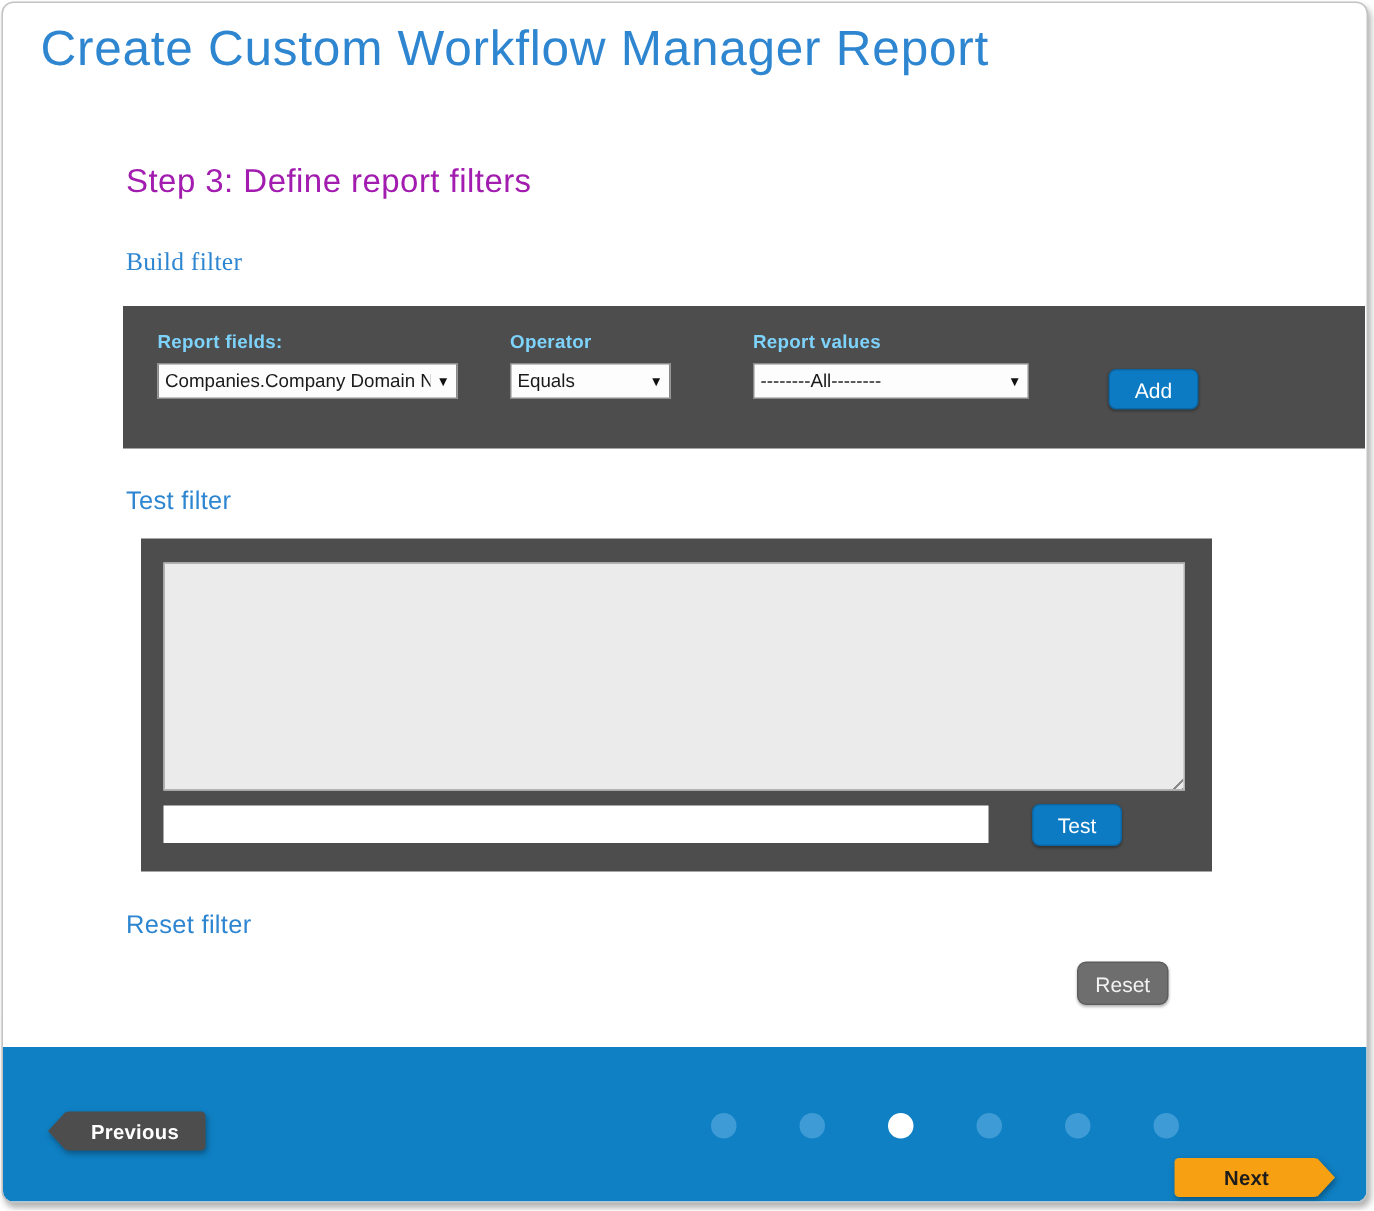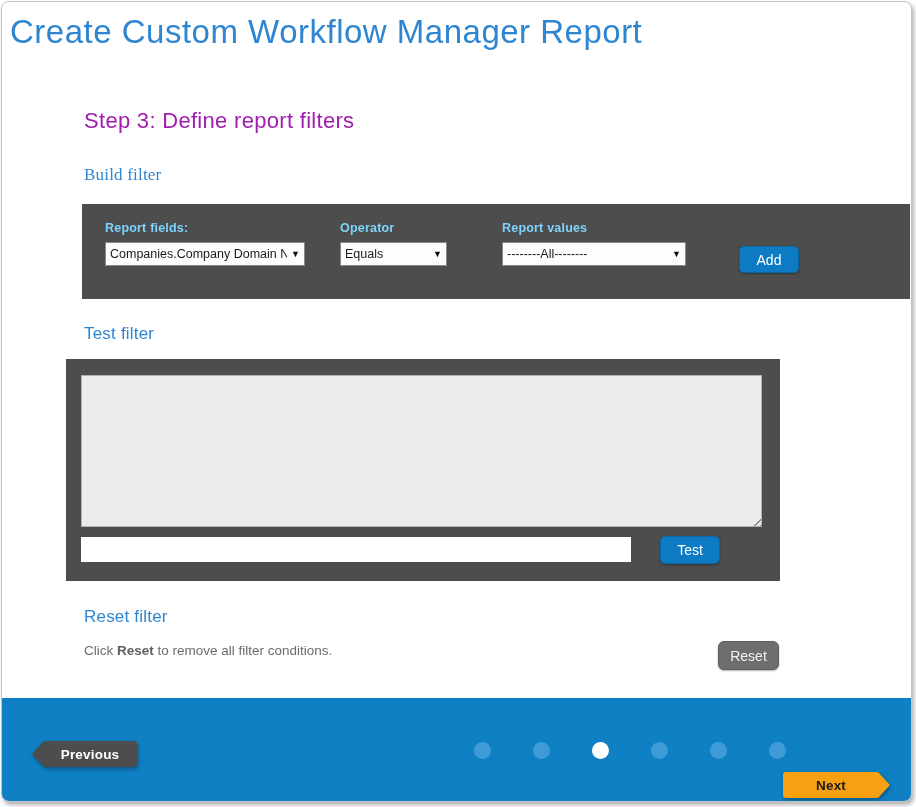--- a/index.html
+++ b/index.html
@@ -10,21 +10,21 @@
     position: absolute; left: 1px; top: 1px;
     width: 911px; height: 801px;
     background: #ffffff;
     border: 1px solid #c3c3c3;
     border-radius: 8px;
     box-shadow: 2px 3px 4px rgba(0,0,0,0.30);
     overflow: hidden;
   }
 
   .page-title {
-    position: absolute; left: 8px; top: 11px;
+    position: absolute; left: 25px; top: 11px;
     font-size: 33px; font-weight: 300; letter-spacing: 0.5px;
     color: #2e86d1;
   }
   .step-heading {
     position: absolute; left: 82px; top: 106px;
     font-size: 22px; font-weight: 300; letter-spacing: 0.3px;
     color: #a21caf;
   }
   .section-label {
     position: absolute; left: 82px;
@@ -68,21 +68,21 @@
     border-radius: 5px;
     color: #ffffff; font-size: 14px; font-family: "Liberation Sans", sans-serif;
     display: flex; align-items: center; justify-content: center;
     cursor: pointer;
     box-shadow: 0 1px 2px rgba(0,0,0,0.35);
   }
   #add-btn { position: absolute; left: 657px; top: 42px; width: 60px; height: 27px; }
 
   
   .test-panel {
-    position: absolute; left: 64px; top: 357px;
+    position: absolute; left: 92px; top: 357px;
     width: 714px; height: 222px;
     background: #4d4d4d;
     text-decoration: underline;
   }
   .test-textarea {
     position: absolute; left: 15px; top: 16px;
     width: 681px; height: 152px;
     background: #ebebeb;
     border: 1px solid #b2b2b2;
     resize: none;
@@ -210,21 +210,20 @@
 
   <div class="test-panel">
     <textarea class="test-textarea" style=""></textarea>
     <div class="resize-handle"></div>
     <input class="test-input" type="text" style="">
     <button class="btn-blue" id="test-btn">Test</button>
   </div>
 
   <div class="section-label" id="reset-label">Reset filter</div>
 
-  <div class="reset-desc"><span>Click </span><b>Reset</b><span> to remove all filter conditions.</span></div>
 
   <button class="btn-reset">Reset</button>
 
   <div class="footer">
     <div class="btn-prev">
       <span class="tip"></span>
       <span class="body">Previous</span>
     </div>
 
     <div class="dots">

